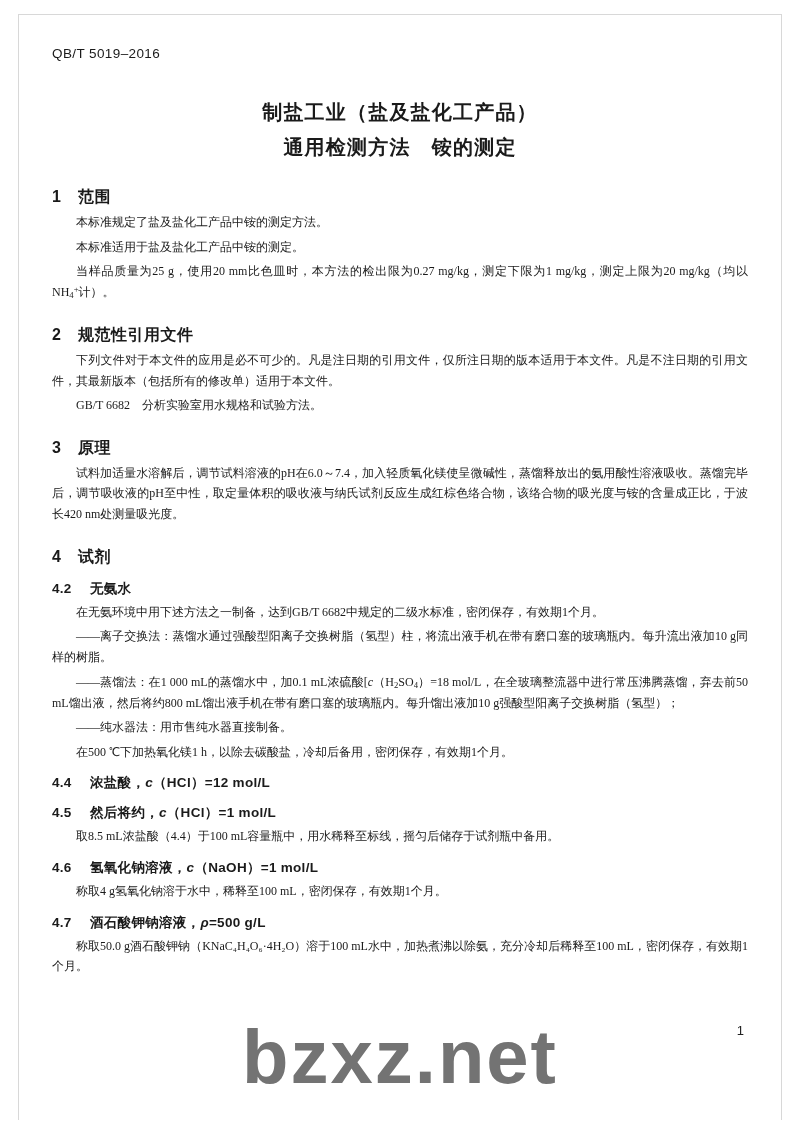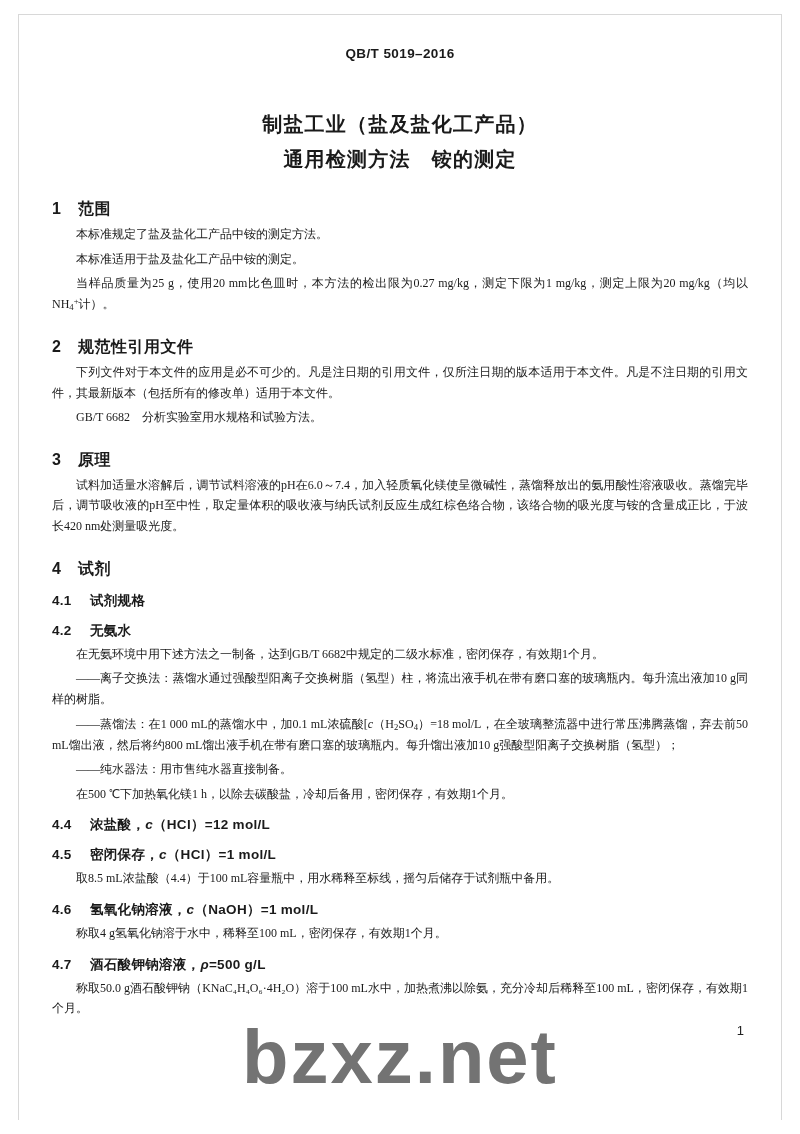--- a/index.html
+++ b/index.html
@@ -32,27 +32,26 @@
     right: 18px; top: 14px; bottom: 14px;
     border-right: 1px solid #d8d8d8;
   }
   .content {
     position: absolute;
     left: 52px;
     right: 52px;
     top: 46px;
   }
   .header-code {
-    text-align: center;
+    text-align: left;
     font-size: 13.5px;
     letter-spacing: 0.4px;
     font-family: "Liberation Sans", sans-serif;
     color: #1a1a1a;
-    margin-bottom: 46px;
-    font-weight: bold;
+    margin-bottom: 34px;
   }
   .doc-title {
     text-align: center;
     font-weight: bold;
     font-size: 20px;
     letter-spacing: 1.2px;
     line-height: 1.75;
     font-family: "Liberation Sans", sans-serif;
   }
   .doc-title .line2 {
@@ -151,40 +150,37 @@
 
     <div class="sec-head">
       <span class="num">3</span><span>原理</span>
     </div>
     <p class="para gap-sm">试料加适量水溶解后，调节试料溶液的pH在6.0～7.4，加入轻质氧化镁使呈微碱性，蒸馏释放出的氨用酸性溶液吸收。蒸馏完毕后，调节吸收液的pH至中性，取定量体积的吸收液与纳氏试剂反应生成红棕色络合物，该络合物的吸光度与铵的含量成正比，于波长420 nm处测量吸光度。</p>
 
     <div class="sec-head">
       <span class="num">4</span><span>试剂</span>
     </div>
 
-    <div class="sub-head">
-      <span class="num">4.1</span><span>试剂规格</span>
-    </div>
 
     <div class="sub-head">
       <span class="num">4.2</span><span>无氨水</span>
     </div>
     <p class="para">在无氨环境中用下述方法之一制备，达到GB/T 6682中规定的二级水标准，密闭保存，有效期1个月。</p>
     <p class="para dash tight">——离子交换法：蒸馏水通过强酸型阳离子交换树脂（氢型）柱，将流出液手机在带有磨口塞的玻璃瓶内。每升流出液加10 g同样的树脂。</p>
     <p class="para dash tight"><span>——蒸馏法：在1 000 mL的蒸馏水中，加0.1 mL浓硫酸[</span><span class="italic">c</span><span>（H</span><sub>2</sub><span>SO</span><sub>4</sub><span>）=18 mol/L，在全玻璃整流器中进行常压沸腾蒸馏，弃去前50 mL馏出液，然后将约800 mL馏出液手机在带有磨口塞的玻璃瓶内。每升馏出液加10 g强酸型阳离子交换树脂（氢型）；</span></p>
     <p class="para dash tight">——纯水器法：用市售纯水器直接制备。</p>
 
     <p class="para">在500 ℃下加热氧化镁1 h，以除去碳酸盐，冷却后备用，密闭保存，有效期1个月。</p>
 
     <div class="sub-head">
       <span class="num">4.4</span><span>浓盐酸，</span><span class="italic">c</span><span>（HCl）=12 mol/L</span>
     </div>
 
     <div class="sub-head">
-      <span class="num">4.5</span><span>密闭保存，</span><span class="italic">c</span><span>（HCl）=1 mol/L</span>
+      <span class="num">4.5</span><span>然后将约，</span><span class="italic">c</span><span>（HCl）=1 mol/L</span>
     </div>
     <p class="para">取8.5 mL浓盐酸（4.4）于100 mL容量瓶中，用水稀释至标线，摇匀后储存于试剂瓶中备用。</p>
 
     <div class="sub-head">
       <span class="num">4.6</span><span>氢氧化钠溶液，</span><span class="italic">c</span><span>（NaOH）=1 mol/L</span>
     </div>
     <p class="para">称取4 g氢氧化钠溶于水中，稀释至100 mL，密闭保存，有效期1个月。</p>
 
     <div class="sub-head">
       <span class="num">4.7</span><span>酒石酸钾钠溶液，</span><span class="italic">ρ</span><span>=500 g/L</span>

